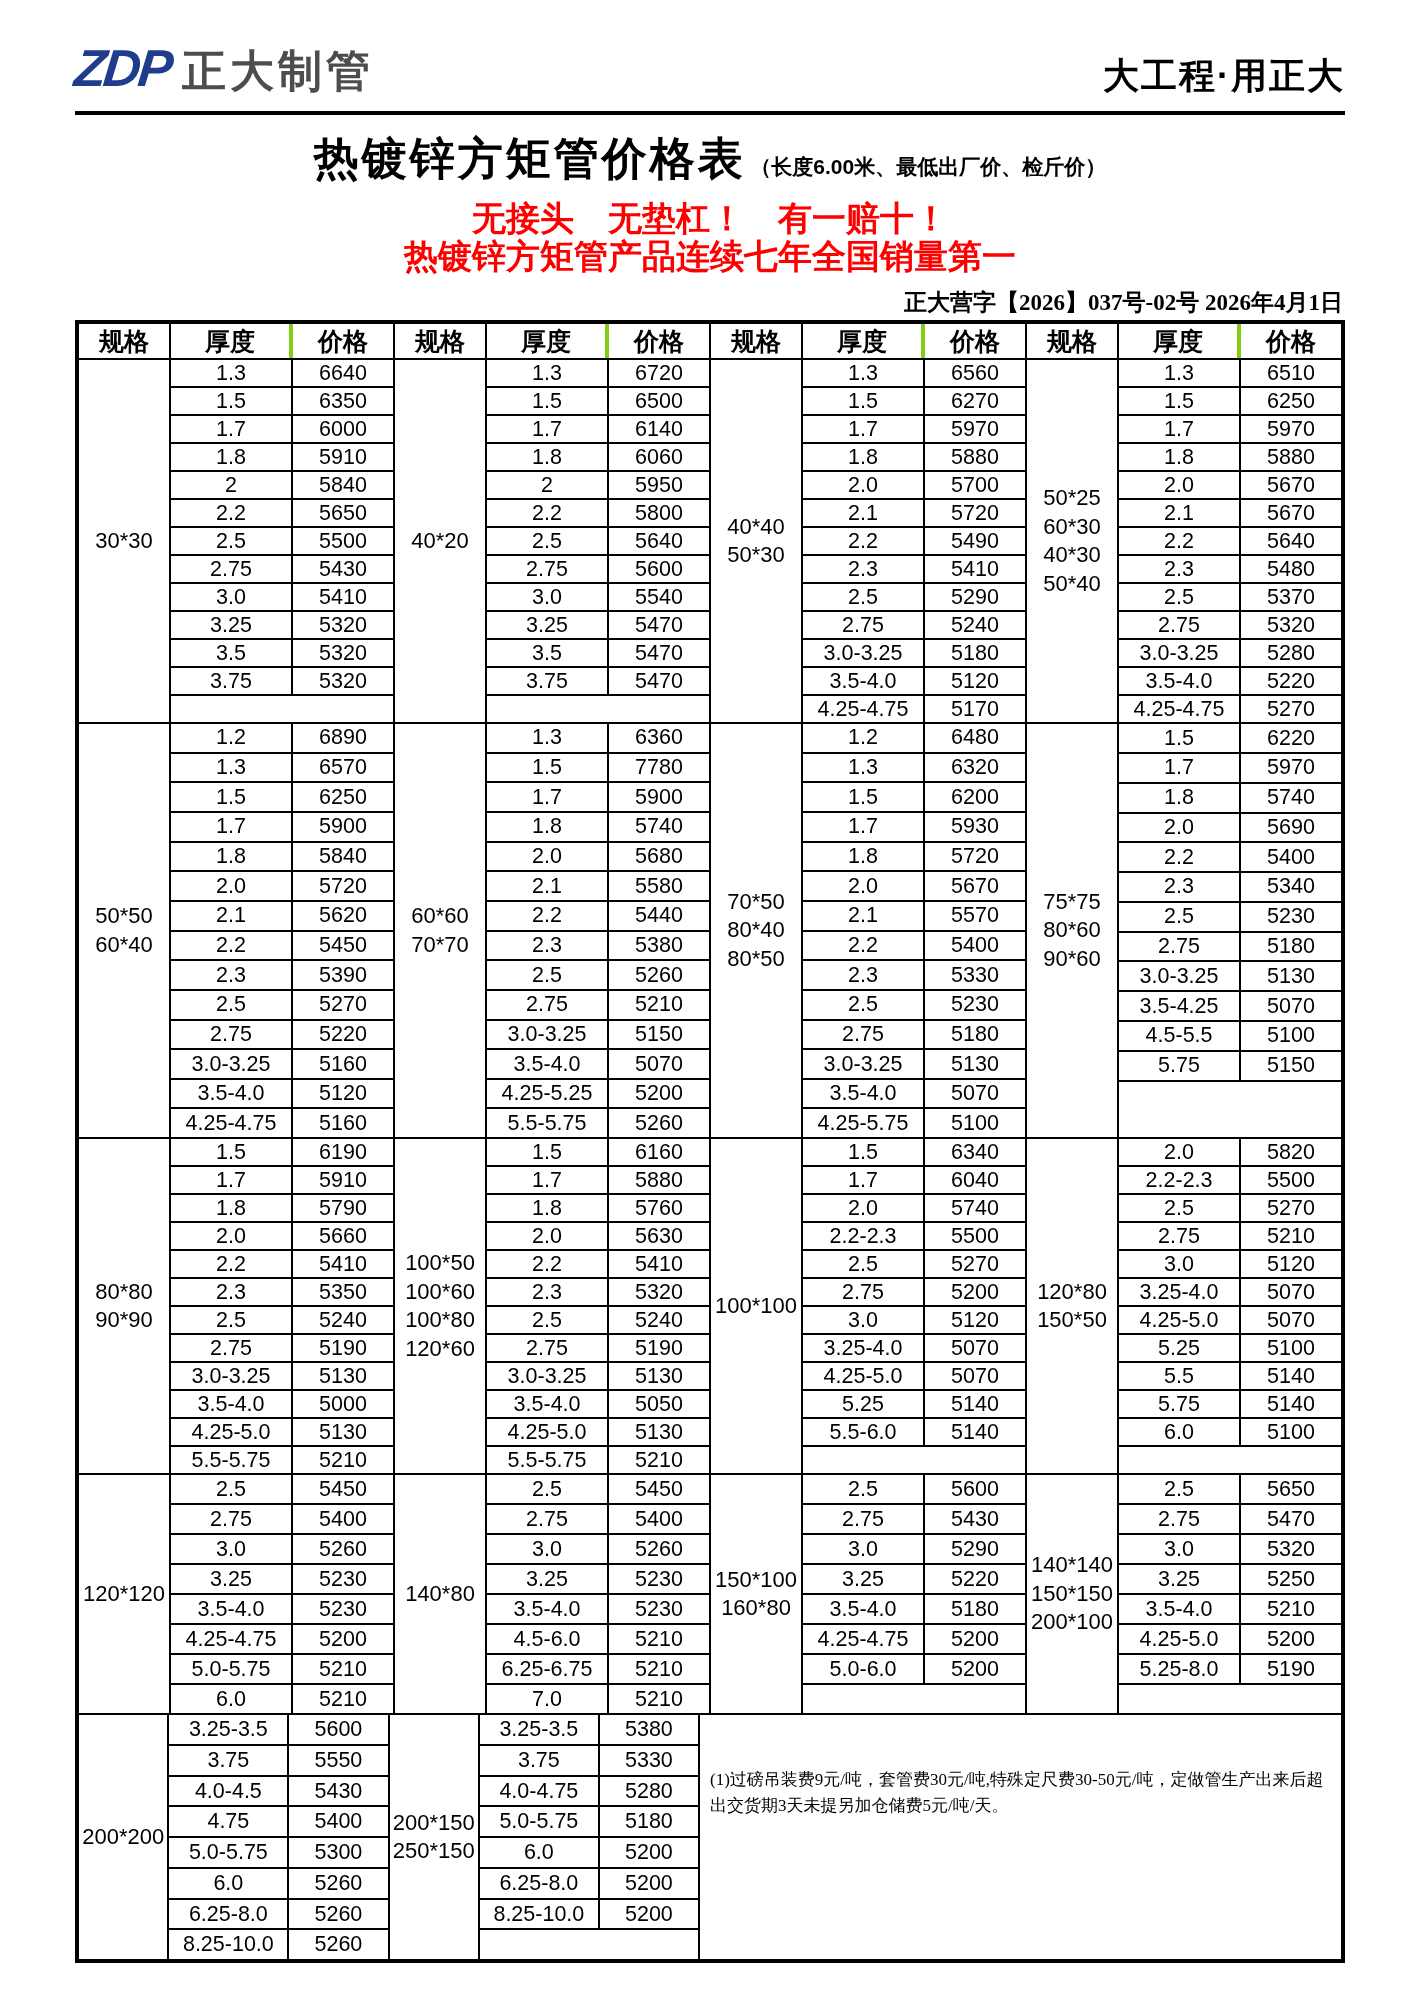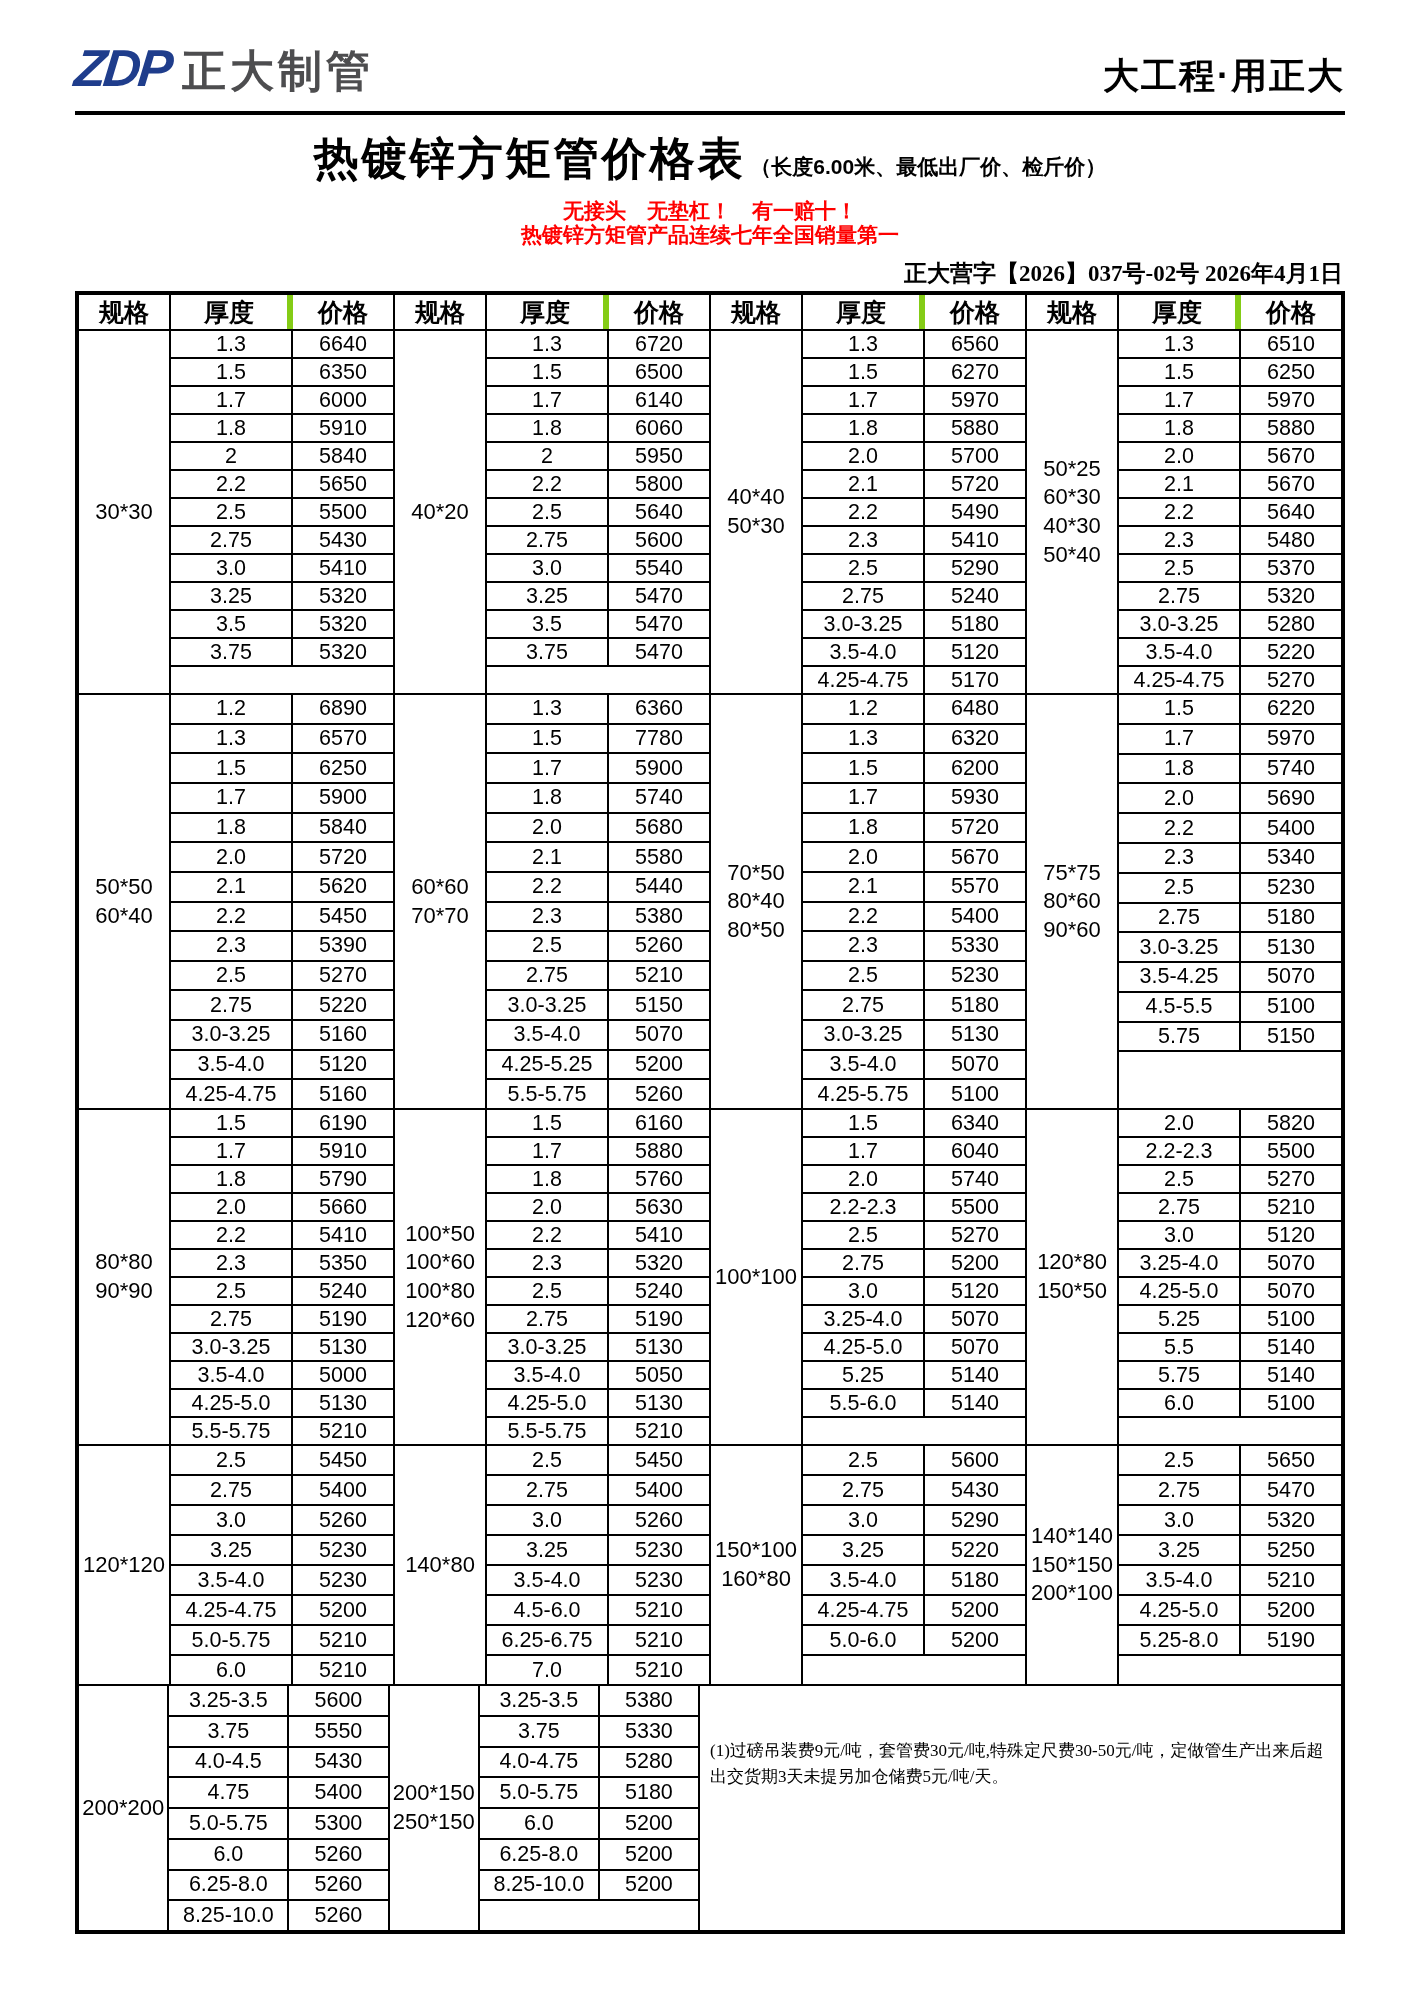--- a/index.html
+++ b/index.html
@@ -19,35 +19,35 @@
               letter-spacing:-3px; transform:skewX(-6deg); display:inline-block;
               font-family:"Liberation Sans",sans-serif; }
   .logo-cn { font-size:44px; font-weight:bold; letter-spacing:4px; }
   .slogan { font-size:36px; font-weight:bold; letter-spacing:2px; }
 
   
   .title-line { text-align:center; margin-top:14px; white-space:nowrap; }
   .title-main { font-size:45px; font-weight:bold; letter-spacing:3px; }
   .title-sub { font-size:21px; font-weight:bold; }
 
-  .promo { text-align:center; font-weight:bold; font-size:21px; line-height:1.12;
+  .promo { text-align:center; font-weight:bold; font-size:34px; line-height:1.12;
            margin-top:10px; }
   .doc-number { text-align:right; font-family:"Liberation Serif","DejaVu Serif",serif;
                 font-size:23px; margin:12px 2px 2px 0; font-weight:bold; }
 
   
   .price-table { border:4px solid #000; width:1270px; }
   .thead { display:flex; height:34px; }
   .th-group { flex:1; display:flex; min-width:0; }
   .th-group + .th-group { border-left:2px solid #000; }
   .th { display:flex; align-items:center; justify-content:center;
         font-family:"Liberation Serif","DejaVu Serif",serif;
         font-weight:bold; font-size:25px; }
   .th.c-spec  { width:29.3%; border-right:2px solid #000; }
-  .th.c-thick { width:38.8%; border-right:6px solid #84cc16; }
+  .th.c-thick { width:38.8%; border-right:4px solid #84cc16; }
   .th.c-price { width:31.9%; }
 
   .section { display:flex; border-top:2px solid #000; }
   .group { flex:1; display:flex; min-width:0; }
   .group + .group { border-left:2px solid #000; }
   .spec-col { width:29.3%; border-right:2px solid #000; display:flex;
               flex-direction:column; align-items:center; justify-content:center;
               font-size:22px; line-height:1.3; text-align:center; }
   .rows { flex:1; display:flex; flex-direction:column; min-width:0; }
   .row { flex:1; display:flex; min-height:0; }

